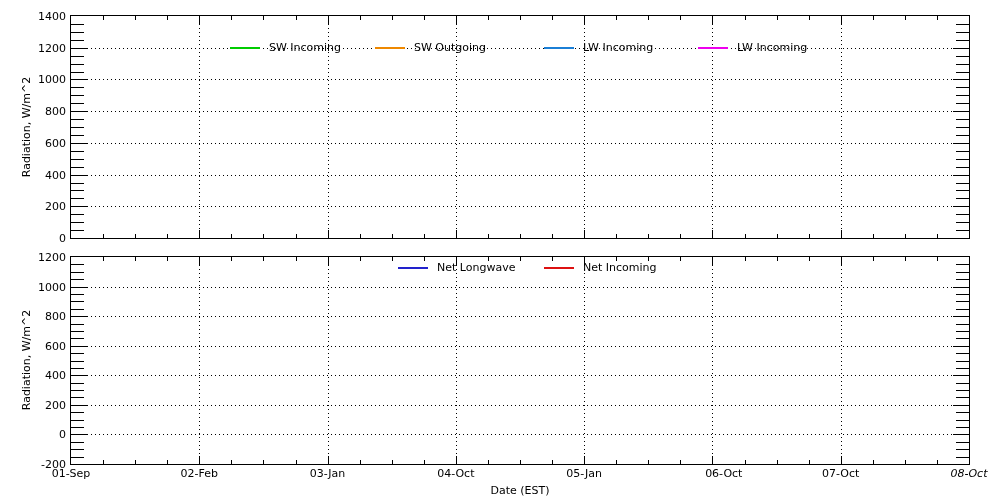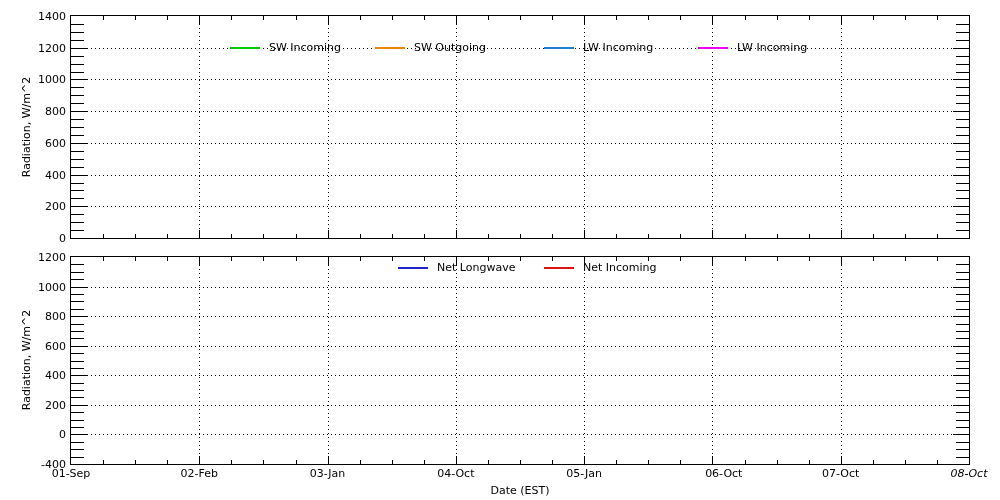--- a/index.html
+++ b/index.html
@@ -310,21 +310,21 @@
   </div>
 
 <div class="ytick-label" style="top: 233px; left: 22px;">0</div>
     <div class="ytick-label" style="top: 201px; left: 22px;">200</div>
     <div class="ytick-label" style="top: 170px; left: 22px;">400</div>
     <div class="ytick-label" style="top: 138px; left: 22px;">600</div>
     <div class="ytick-label" style="top: 106px; left: 22px;">800</div>
     <div class="ytick-label" style="top: 74px; left: 22px;">1000</div>
     <div class="ytick-label" style="top: 43px; left: 22px;">1200</div>
     <div class="ytick-label" style="top: 11px; left: 22px;">1400</div>
-    <div class="ytick-label" style="top: 459px; left: 22px;">-400</div>
+    <div class="ytick-label" style="top: 459px; left: 22px;">-200</div>
     <div class="ytick-label" style="top: 429px; left: 22px;">0</div>
     <div class="ytick-label" style="top: 400px; left: 22px;">200</div>
     <div class="ytick-label" style="top: 370px; left: 22px;">400</div>
     <div class="ytick-label" style="top: 341px; left: 22px;">600</div>
     <div class="ytick-label" style="top: 311px; left: 22px;">800</div>
     <div class="ytick-label" style="top: 282px; left: 22px;">1000</div>
     <div class="ytick-label" style="top: 252px; left: 22px;">1200</div>
     <div class="xtick-label" style="left: 41px; top: 468px;">01-Sep</div>
     <div class="xtick-label" style="left: 169.286px; top: 468px;">02-Feb</div>
     <div class="xtick-label" style="left: 297.571px; top: 468px;">03-Jan</div>

